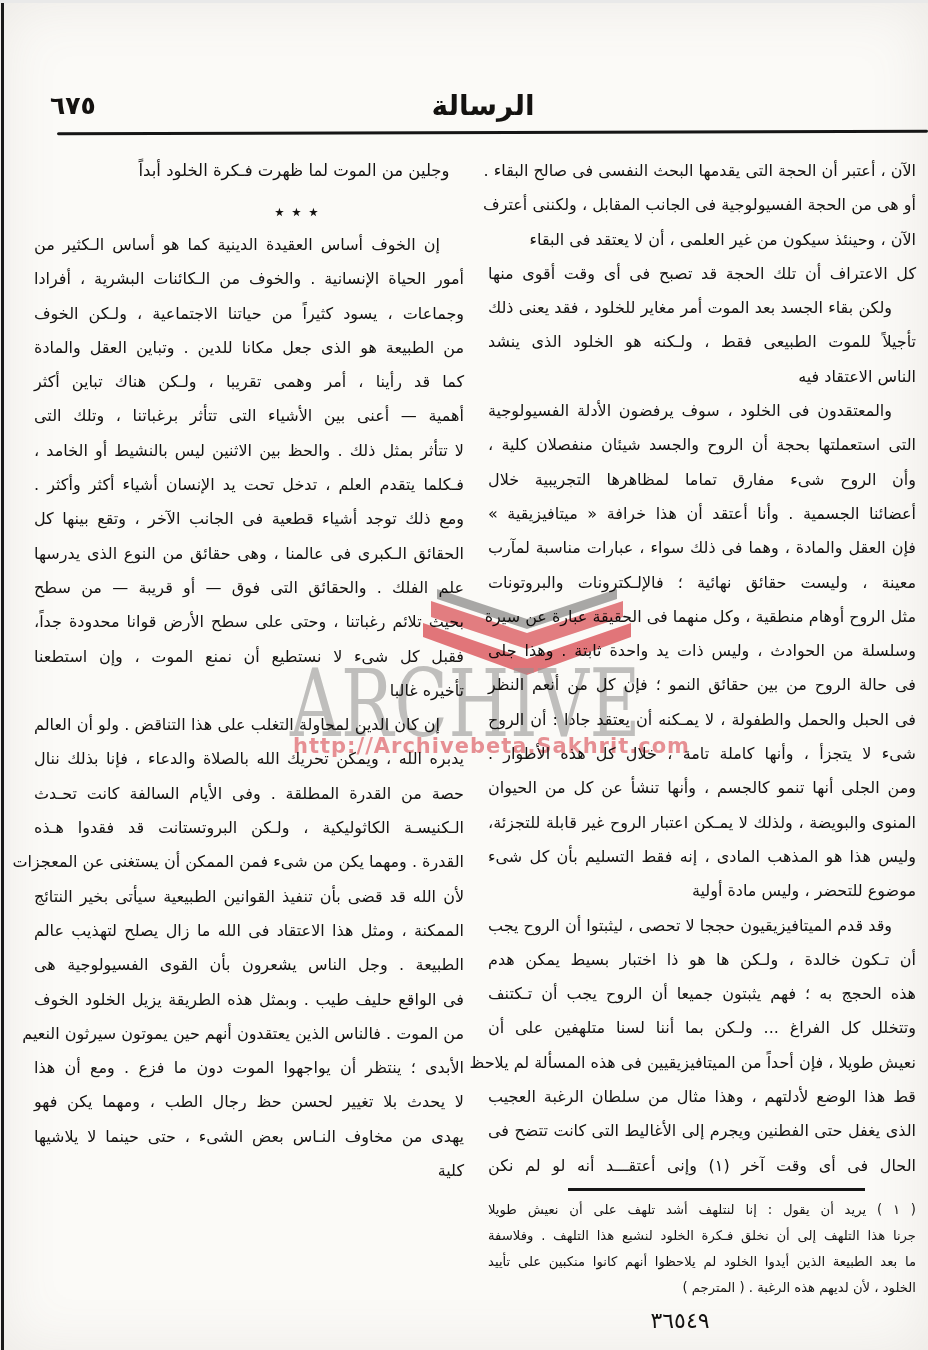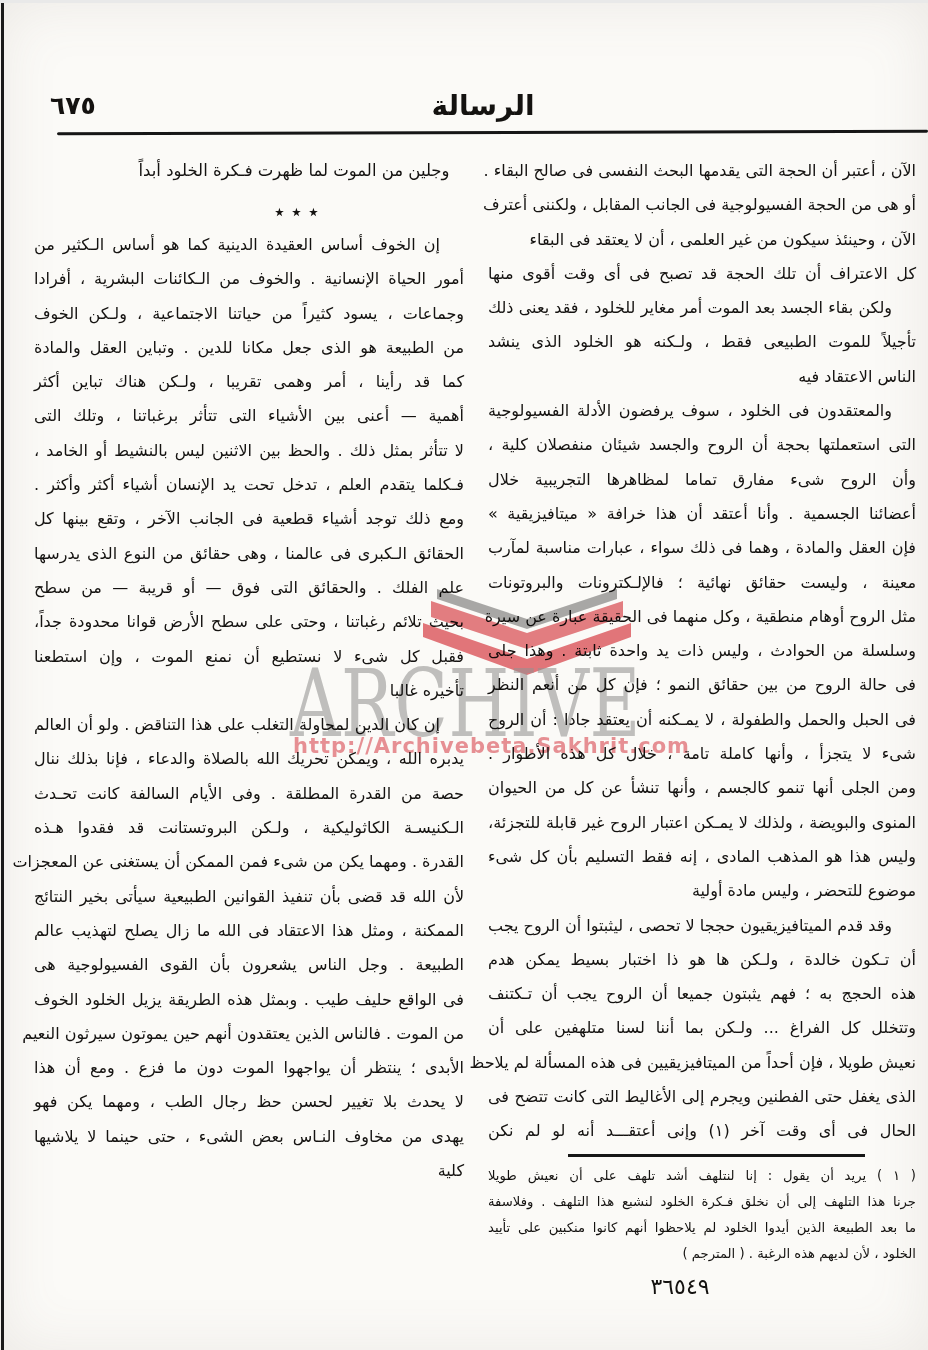--- a/index.html
+++ b/index.html
@@ -73,20 +73,21 @@
       <div class="tline">شىء لا يتجزأ ، وأنها كاملة تامة ، خلال كل هذه الأطوار .</div>
       <div class="tline">ومن الجلى أنها تنمو كالجسم ، وأنها تنشأ عن كل من الحيوان</div>
       <div class="tline">المنوى والبويضة ، ولذلك لا يمـكن اعتبار الروح غير قابلة للتجزئة،</div>
       <div class="tline">وليس هذا هو المذهب المادى ، إنه فقط التسليم بأن كل شىء</div>
       <div class="tline endline">موضوع للتحضر ، وليس مادة أولية</div>
       <div class="tline indent">وقد قدم الميتافيزيقيون حججا لا تحصى ، ليثبتوا أن الروح يجب</div>
       <div class="tline">أن تـكون خالدة ، ولـكن ها هو ذا اختبار بسيط يمكن هدم</div>
       <div class="tline">هذه الحجج به ؛ فهم يثبتون جميعا أن الروح يجب أن تـكتنف</div>
       <div class="tline">وتتخلل كل الفراغ ... ولـكن بما أننا لسنا متلهفين على أن</div>
       <div class="tline">نعيش طويلا ، فإن أحداً من الميتافيزيقيين فى هذه المسألة لم يلاحظ</div>
+      <div class="tline">قط هذا الوضع لأدلتهم ، وهذا مثال من سلطان الرغبة العجيب</div>
       <div class="tline">الذى يغفل حتى الفطنين ويجرم إلى الأغاليط التى كانت تتضح فى</div>
       <div class="tline">الحال فى أى وقت آخر (١) وإنى أعتقـــد أنه لو لم نكن</div>
       <div class="fn-rule"></div>
       <div class="footnote">
         <div class="tline">( ١ ) يريد أن يقول : إنا لنتلهف أشد تلهف على أن نعيش طويلا</div>
         <div class="tline">جرنا هذا التلهف إلى أن نخلق فـكرة الخلود لنشبع هذا التلهف . وفلاسفة</div>
         <div class="tline">ما بعد الطبيعة الذين أيدوا الخلود لم يلاحظوا أنهم كانوا منكبين على تأييد</div>
         <div class="tline endline">الخلود ، لأن لديهم هذه الرغبة . ( المترجم )</div>
         <div class="serial">٣٦٥٤٩</div>
       </div>

